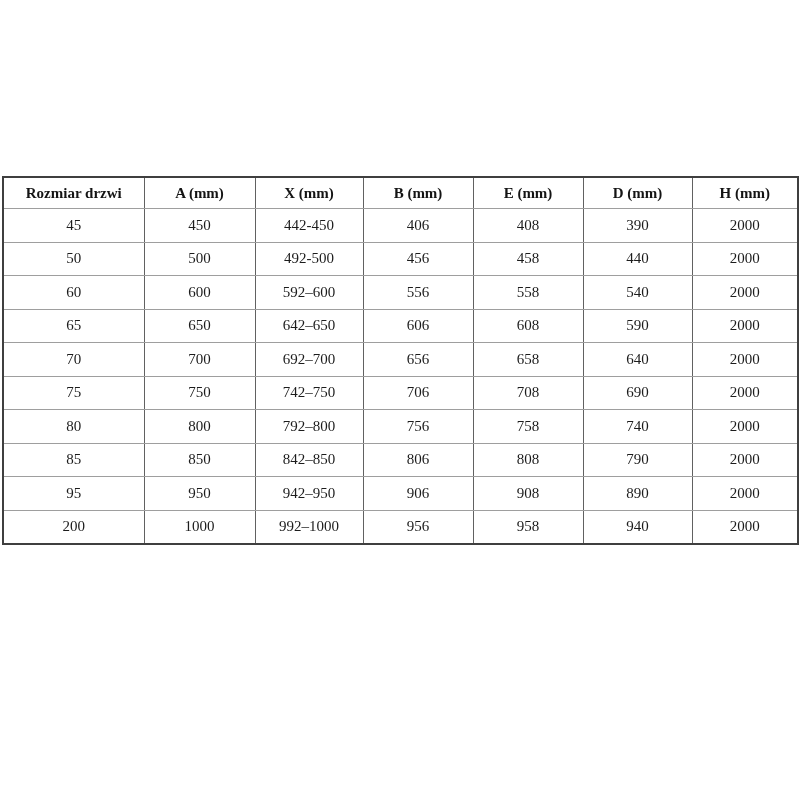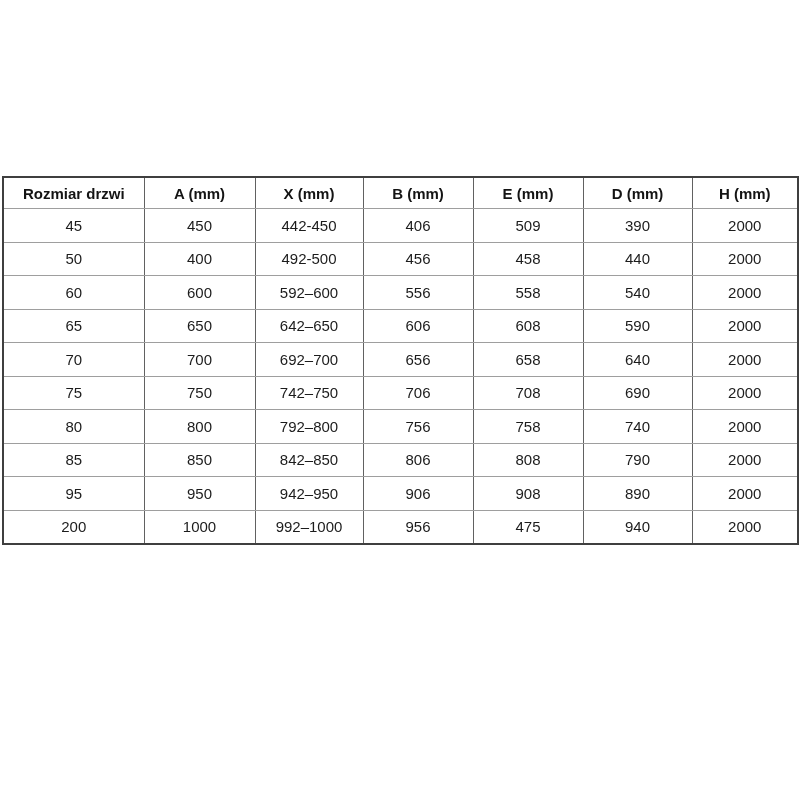--- a/index.html
+++ b/index.html
@@ -5,21 +5,21 @@
   html, body {
     margin: 0;
     padding: 0;
     background: #ffffff;
   }
   .page {
     position: relative;
     width: 800px;
     height: 800px;
     background: #ffffff;
-    font-family: Liberation Sans, sans-serif;
+    font-family: Liberation Serif, serif;
     color: #1c1c1c;
     overflow: hidden;
   }
   table.size-table {
     border-collapse: collapse;
     table-layout: fixed;
     width: 795px;
     margin: 176px 0 0 2px;
     border: 2px solid #3f3f3f;
   }
@@ -79,27 +79,27 @@
           <th>D (mm)</th>
           <th>H (mm)</th>
         </tr>
     </thead>
     <tbody id="table-body">
         <tr>
           <td>45</td>
           <td>450</td>
           <td>442-450</td>
           <td>406</td>
-          <td>509</td>
+          <td>408</td>
           <td>390</td>
           <td>2000</td>
         </tr>
         <tr>
           <td>50</td>
-          <td>400</td>
+          <td>500</td>
           <td>492-500</td>
           <td>456</td>
           <td>458</td>
           <td>440</td>
           <td>2000</td>
         </tr>
         <tr>
           <td>60</td>
           <td>600</td>
           <td>592–600</td>
@@ -160,19 +160,19 @@
           <td>906</td>
           <td>908</td>
           <td>890</td>
           <td>2000</td>
         </tr>
         <tr>
           <td>200</td>
           <td>1000</td>
           <td>992–1000</td>
           <td>956</td>
-          <td>475</td>
+          <td>958</td>
           <td>940</td>
           <td>2000</td>
         </tr>
       </tbody>
   </table>
 </div>
 
 </body></html>

